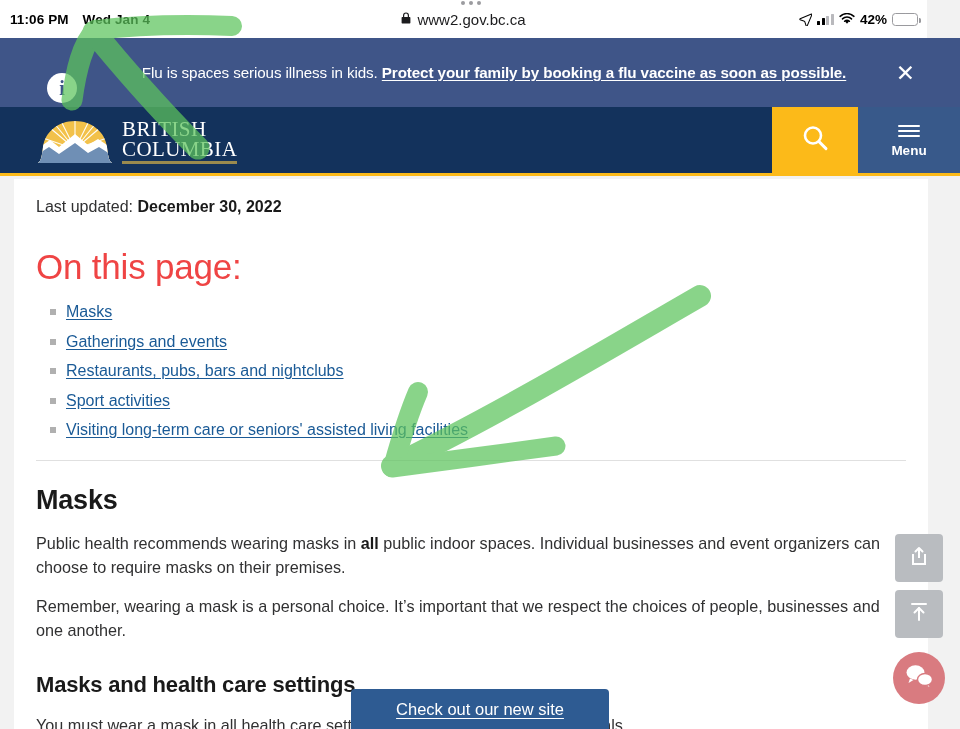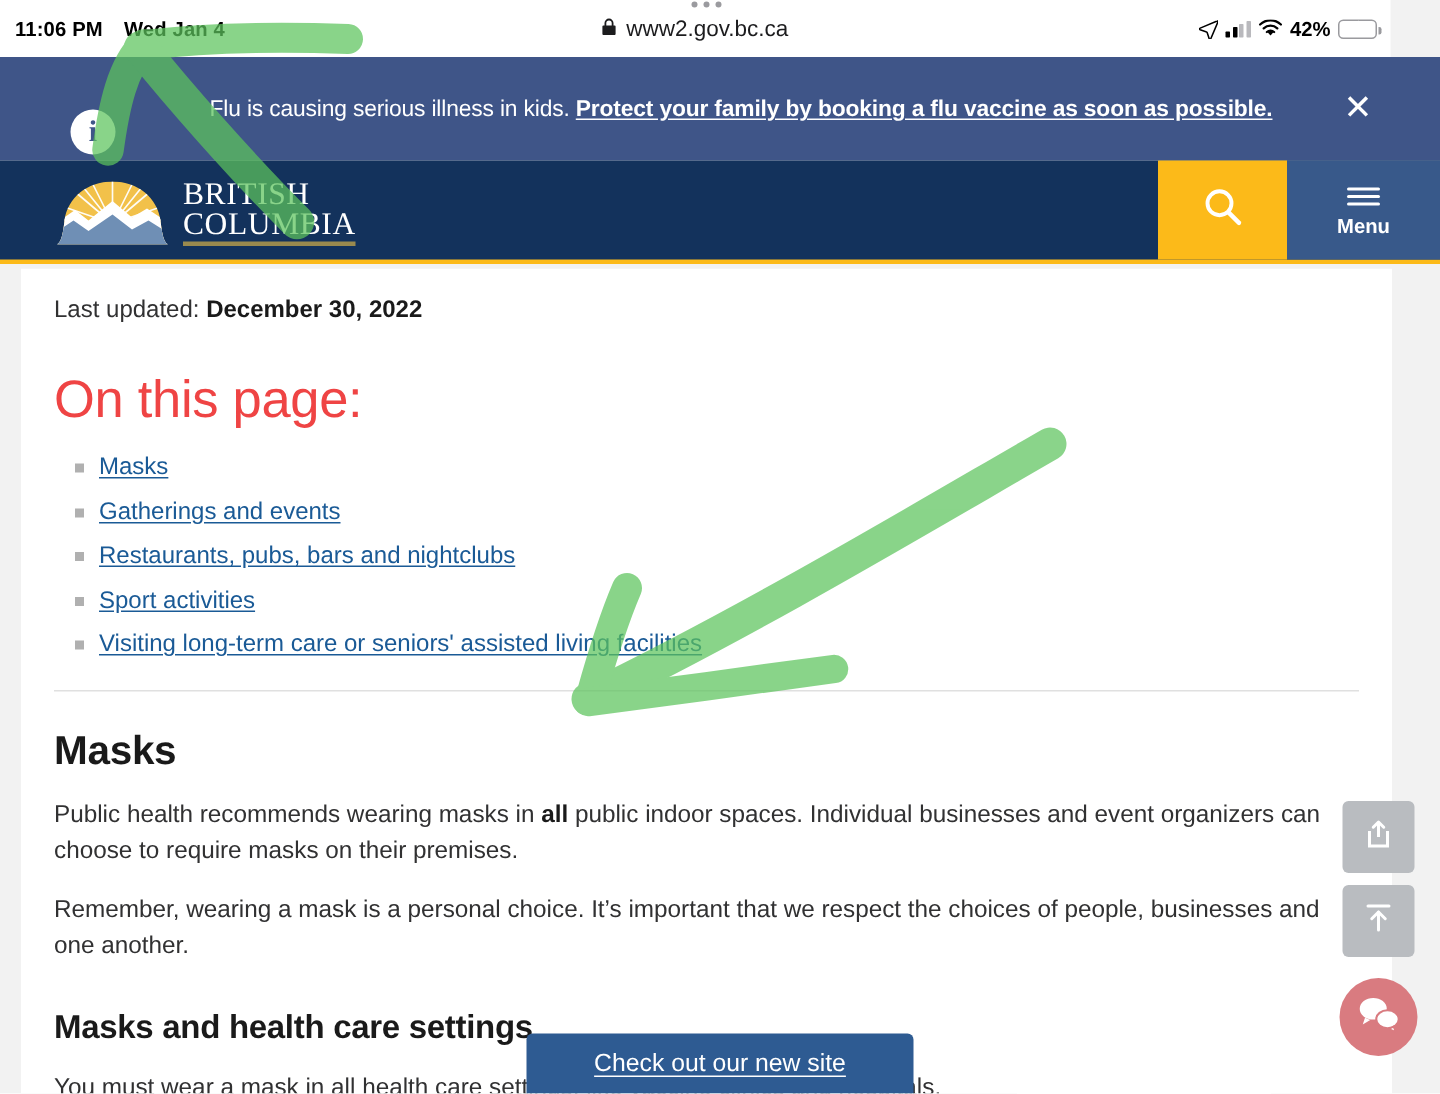--- a/index.html
+++ b/index.html
@@ -249,21 +249,21 @@
             <path d="M4.8 0 0 6.2h2.8L2.6 11 8 4.6H4.9L4.8 0z" fill="#fff"></path>
           </svg>
       </span>
     </div>
   </div>
 
   <div class="alert-banner">
     <div class="alert-inner">
       <div class="alert-info-ic">i</div>
       <div class="alert-text">
-        <span>Flu is causing serious illness in kids. </span><a href="#">Protect your family by booking a flu vaccine as soon as possible.</a>
+        <span>Flu is spaces serious illness in kids. </span><a href="#">Protect your family by booking a flu vaccine as soon as possible.</a>
       </div>
       <div class="alert-close">✕</div>
     </div>
   </div>
 
   <div class="gov-header">
     <div class="bc-logo">
       <span class="bc-mark">
         <svg width="78" height="46" viewBox="0 0 78 46">
           <defs>

